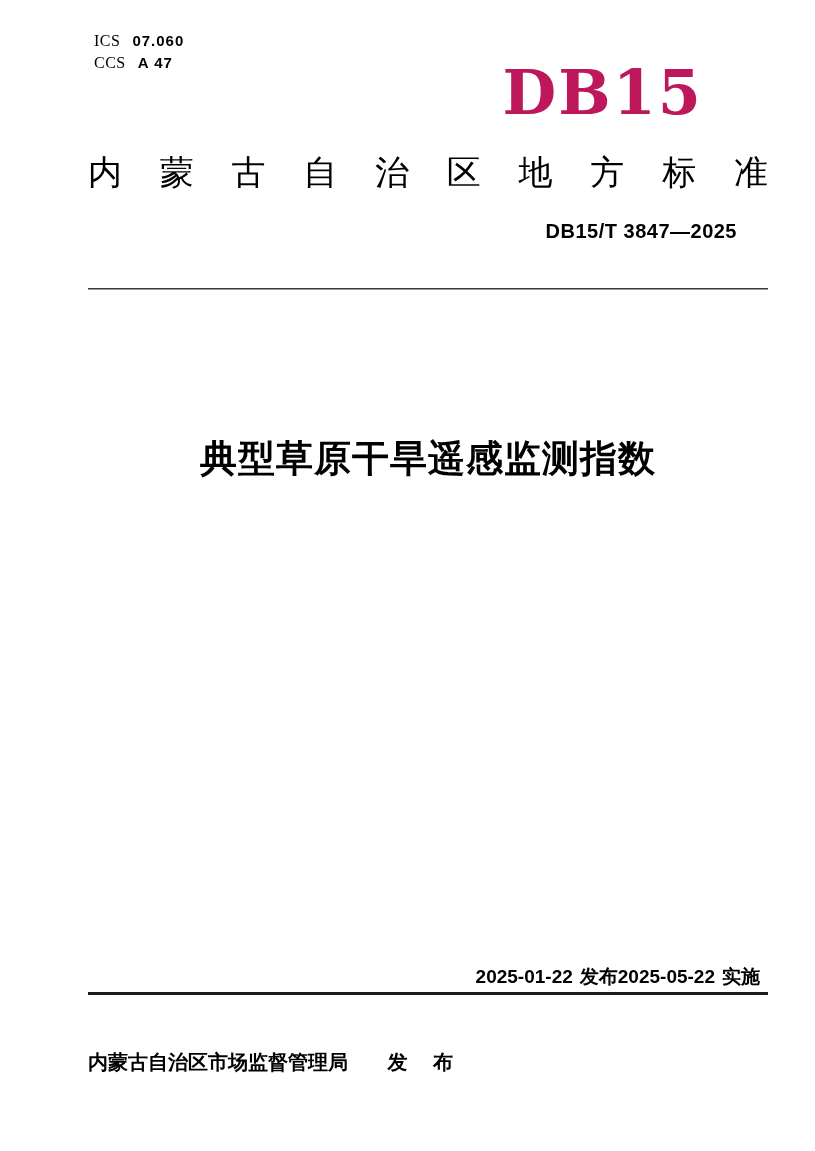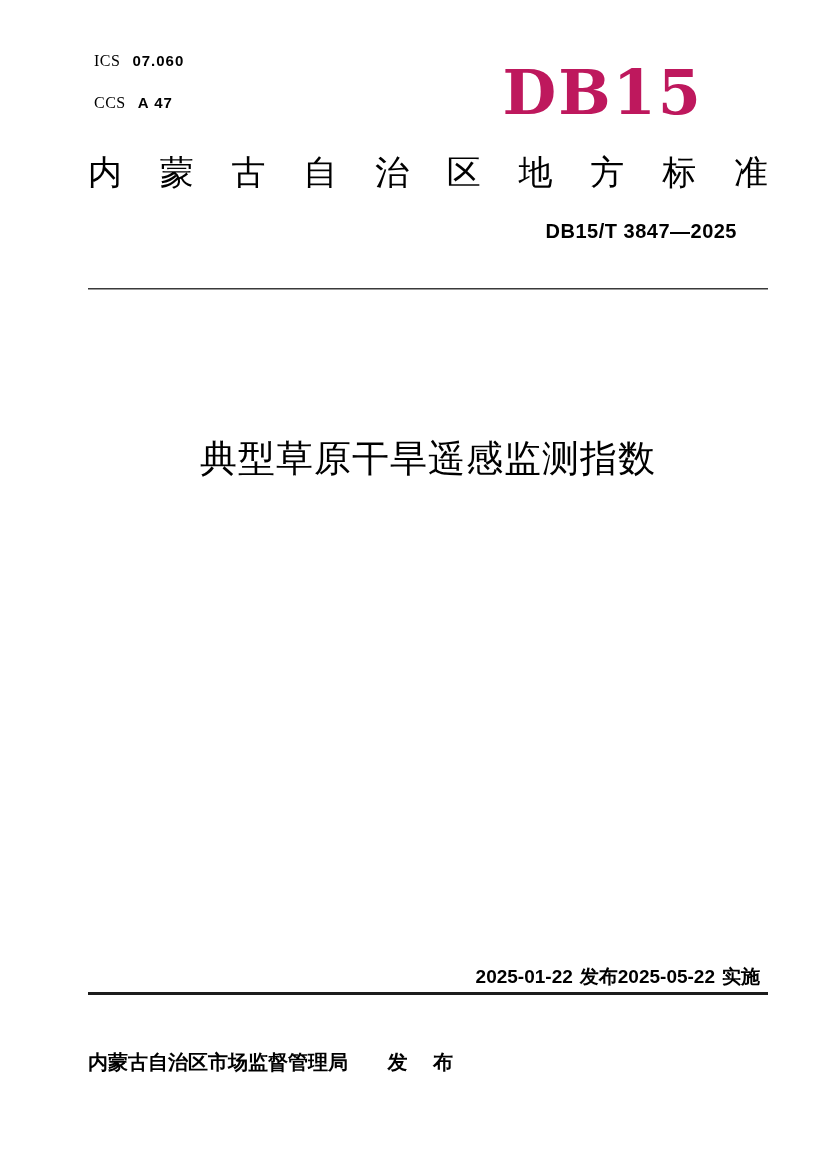--- a/index.html
+++ b/index.html
@@ -15,21 +15,21 @@
   }
 
   
   .ics-block {
     position: absolute;
     left: 94px;
     top: 30px;
     line-height: 22px;
     font-size: 15px;
   }
-  .ics-row { display: flex; align-items: baseline; margin-top: 20px; }
+  .ics-row { display: flex; align-items: baseline; }
   .ics-label {
     font-family: "Liberation Serif", "DejaVu Serif", serif;
     font-size: 16px;
     letter-spacing: 0.5px;
   }
   .ics-code {
     font-family: "Liberation Sans", "DejaVu Sans", sans-serif;
     font-weight: 600;
     font-size: 15px;
     margin-left: 12px;
@@ -93,21 +93,21 @@
   }
 
   
   .title-cn {
     position: absolute;
     left: 88px;
     top: 440px;
     width: 680px;
     text-align: center;
     font-size: 37px;
-    font-weight: 400;
+    font-weight: 700;
     line-height: 1;
     letter-spacing: 1px;
   }
   .title-en {
     position: absolute;
     left: 48px;
     top: 512px;
     width: 760px;
     text-align: center;
     font-family: "DejaVu Sans Mono", "Liberation Mono", monospace;

